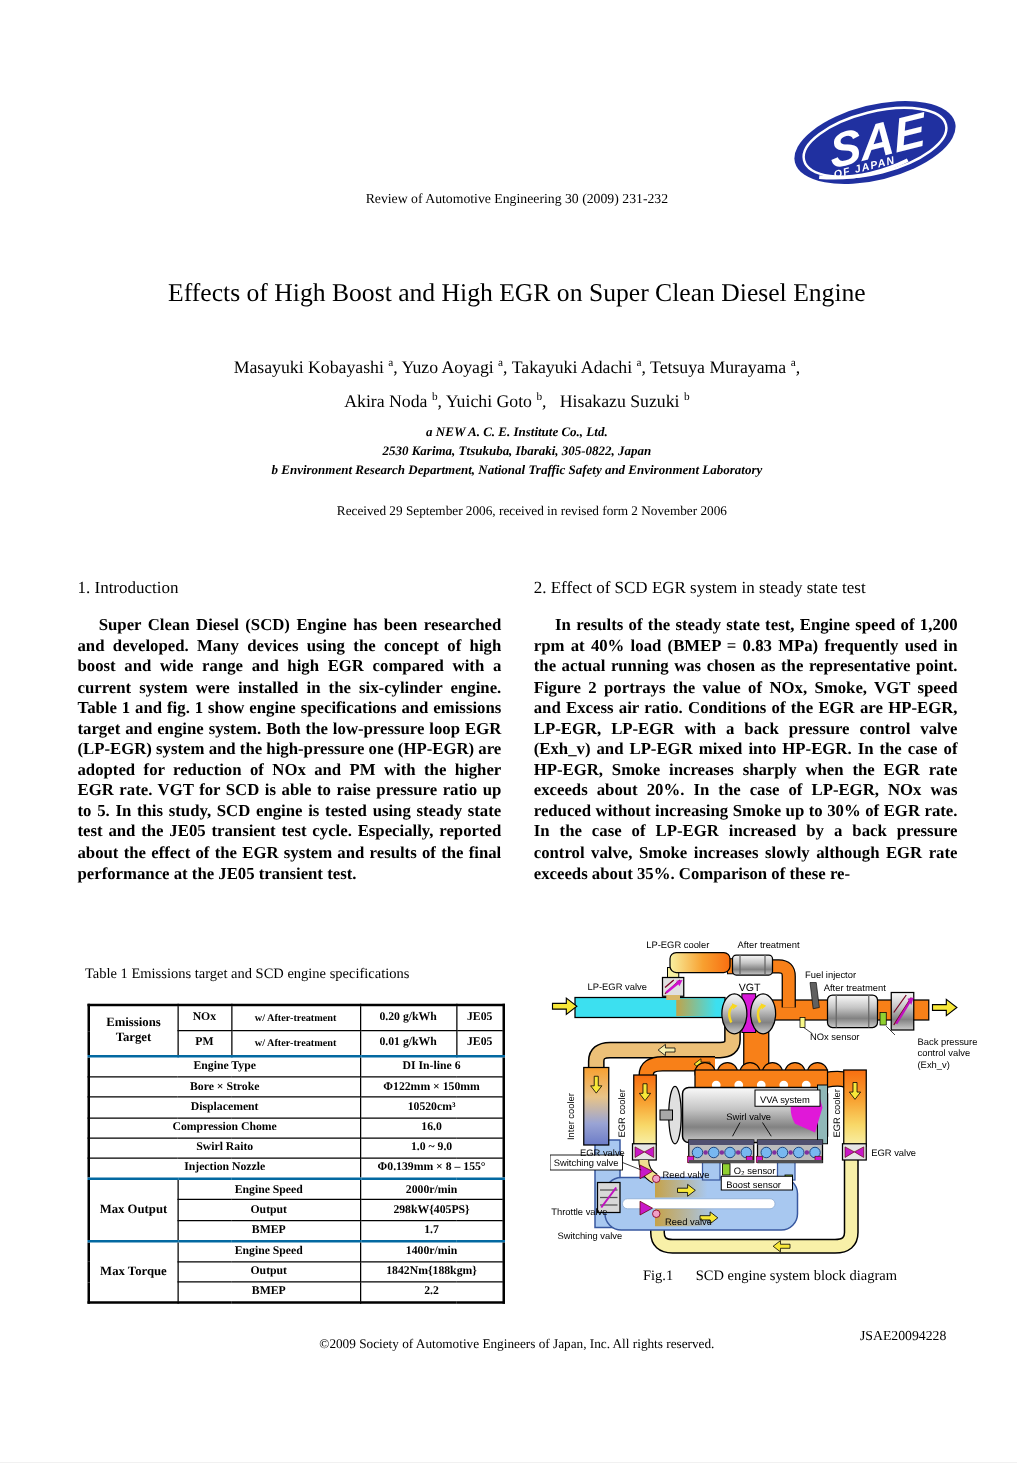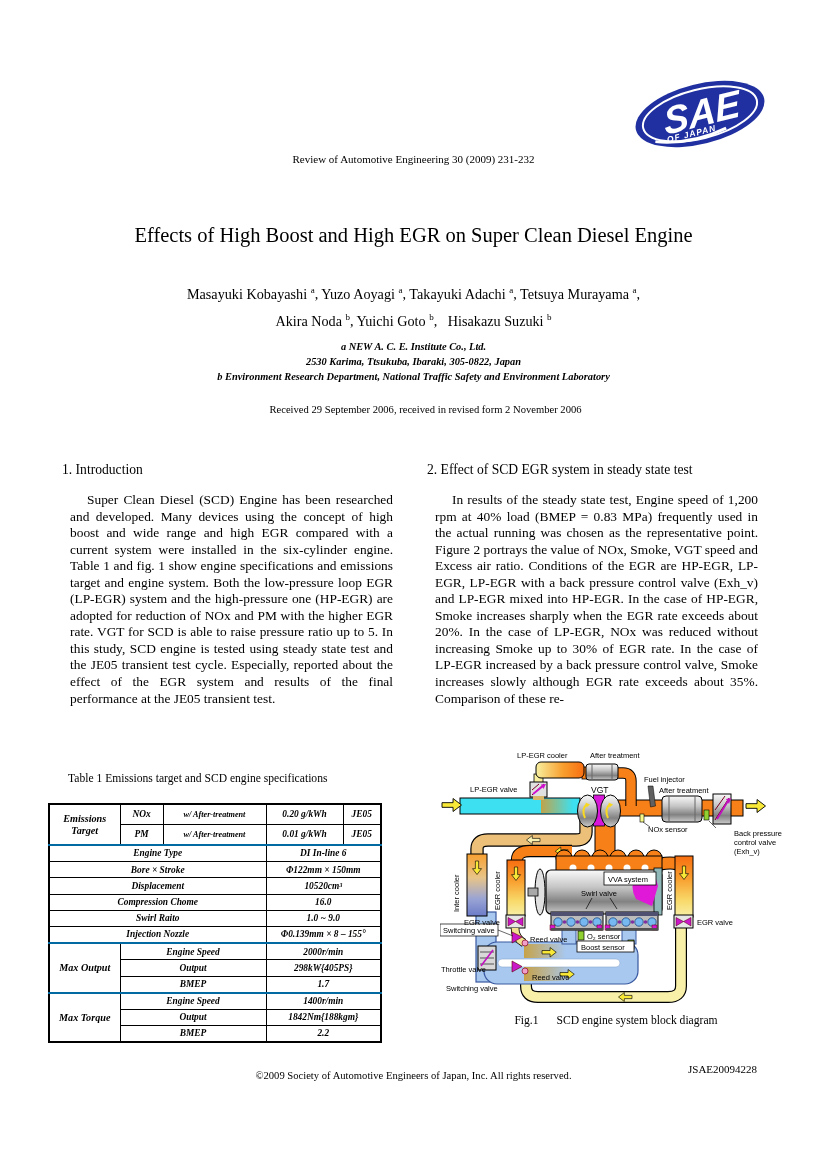--- a/index.html
+++ b/index.html
@@ -16,24 +16,24 @@
   #authors2{top:312px;}
   .authors sup{font-size:9px;}
   #affil{left:0;top:339px;width:827px;text-align:center;font-style:italic;
          font-size:10.4px;line-height:15.2px;font-weight:bold;}
   #received{left:12px;top:404px;width:827px;text-align:center;font-size:10.6px;}
   
   .col{top:462px;width:339px;}
   #col-left{left:62px;}
   #col-right{left:427px;}
   .sec-head{font-weight:normal;font-size:13.6px;margin:0 0 14px 0;}
-  .body-par{font-size:13.4px;line-height:16.55px;text-align:justify;text-indent:17px;margin:8px;}
+  .body-par{font-size:13.4px;line-height:16.55px;text-align:justify;text-indent:17px;margin:0;font-weight:bold;}
   
   #table-caption{left:68px;top:772px;font-size:11.6px;}
-  #spec-table{left:48px;top:803px;font-style:italic;}
+  #spec-table{left:70px;top:803px;}
   table.spec{border-collapse:collapse;table-layout:fixed;width:332px;
              font-family:"Liberation Serif",serif;}
   table.spec td{border:1px solid #000;text-align:center;vertical-align:middle;
                 font-weight:bold;font-size:9.4px;padding:0;line-height:1.1;}
   table.spec{border:2px solid #000;}
   table.spec td.small{font-size:8.2px;}
   table.spec td.hdr{font-size:10.2px;}
   table.spec tr.h19 td{height:19px;}
   table.spec tr.h15 td{height:15.2px;}
   table.spec td.bt2{border-top:2px solid #0369a1;}

